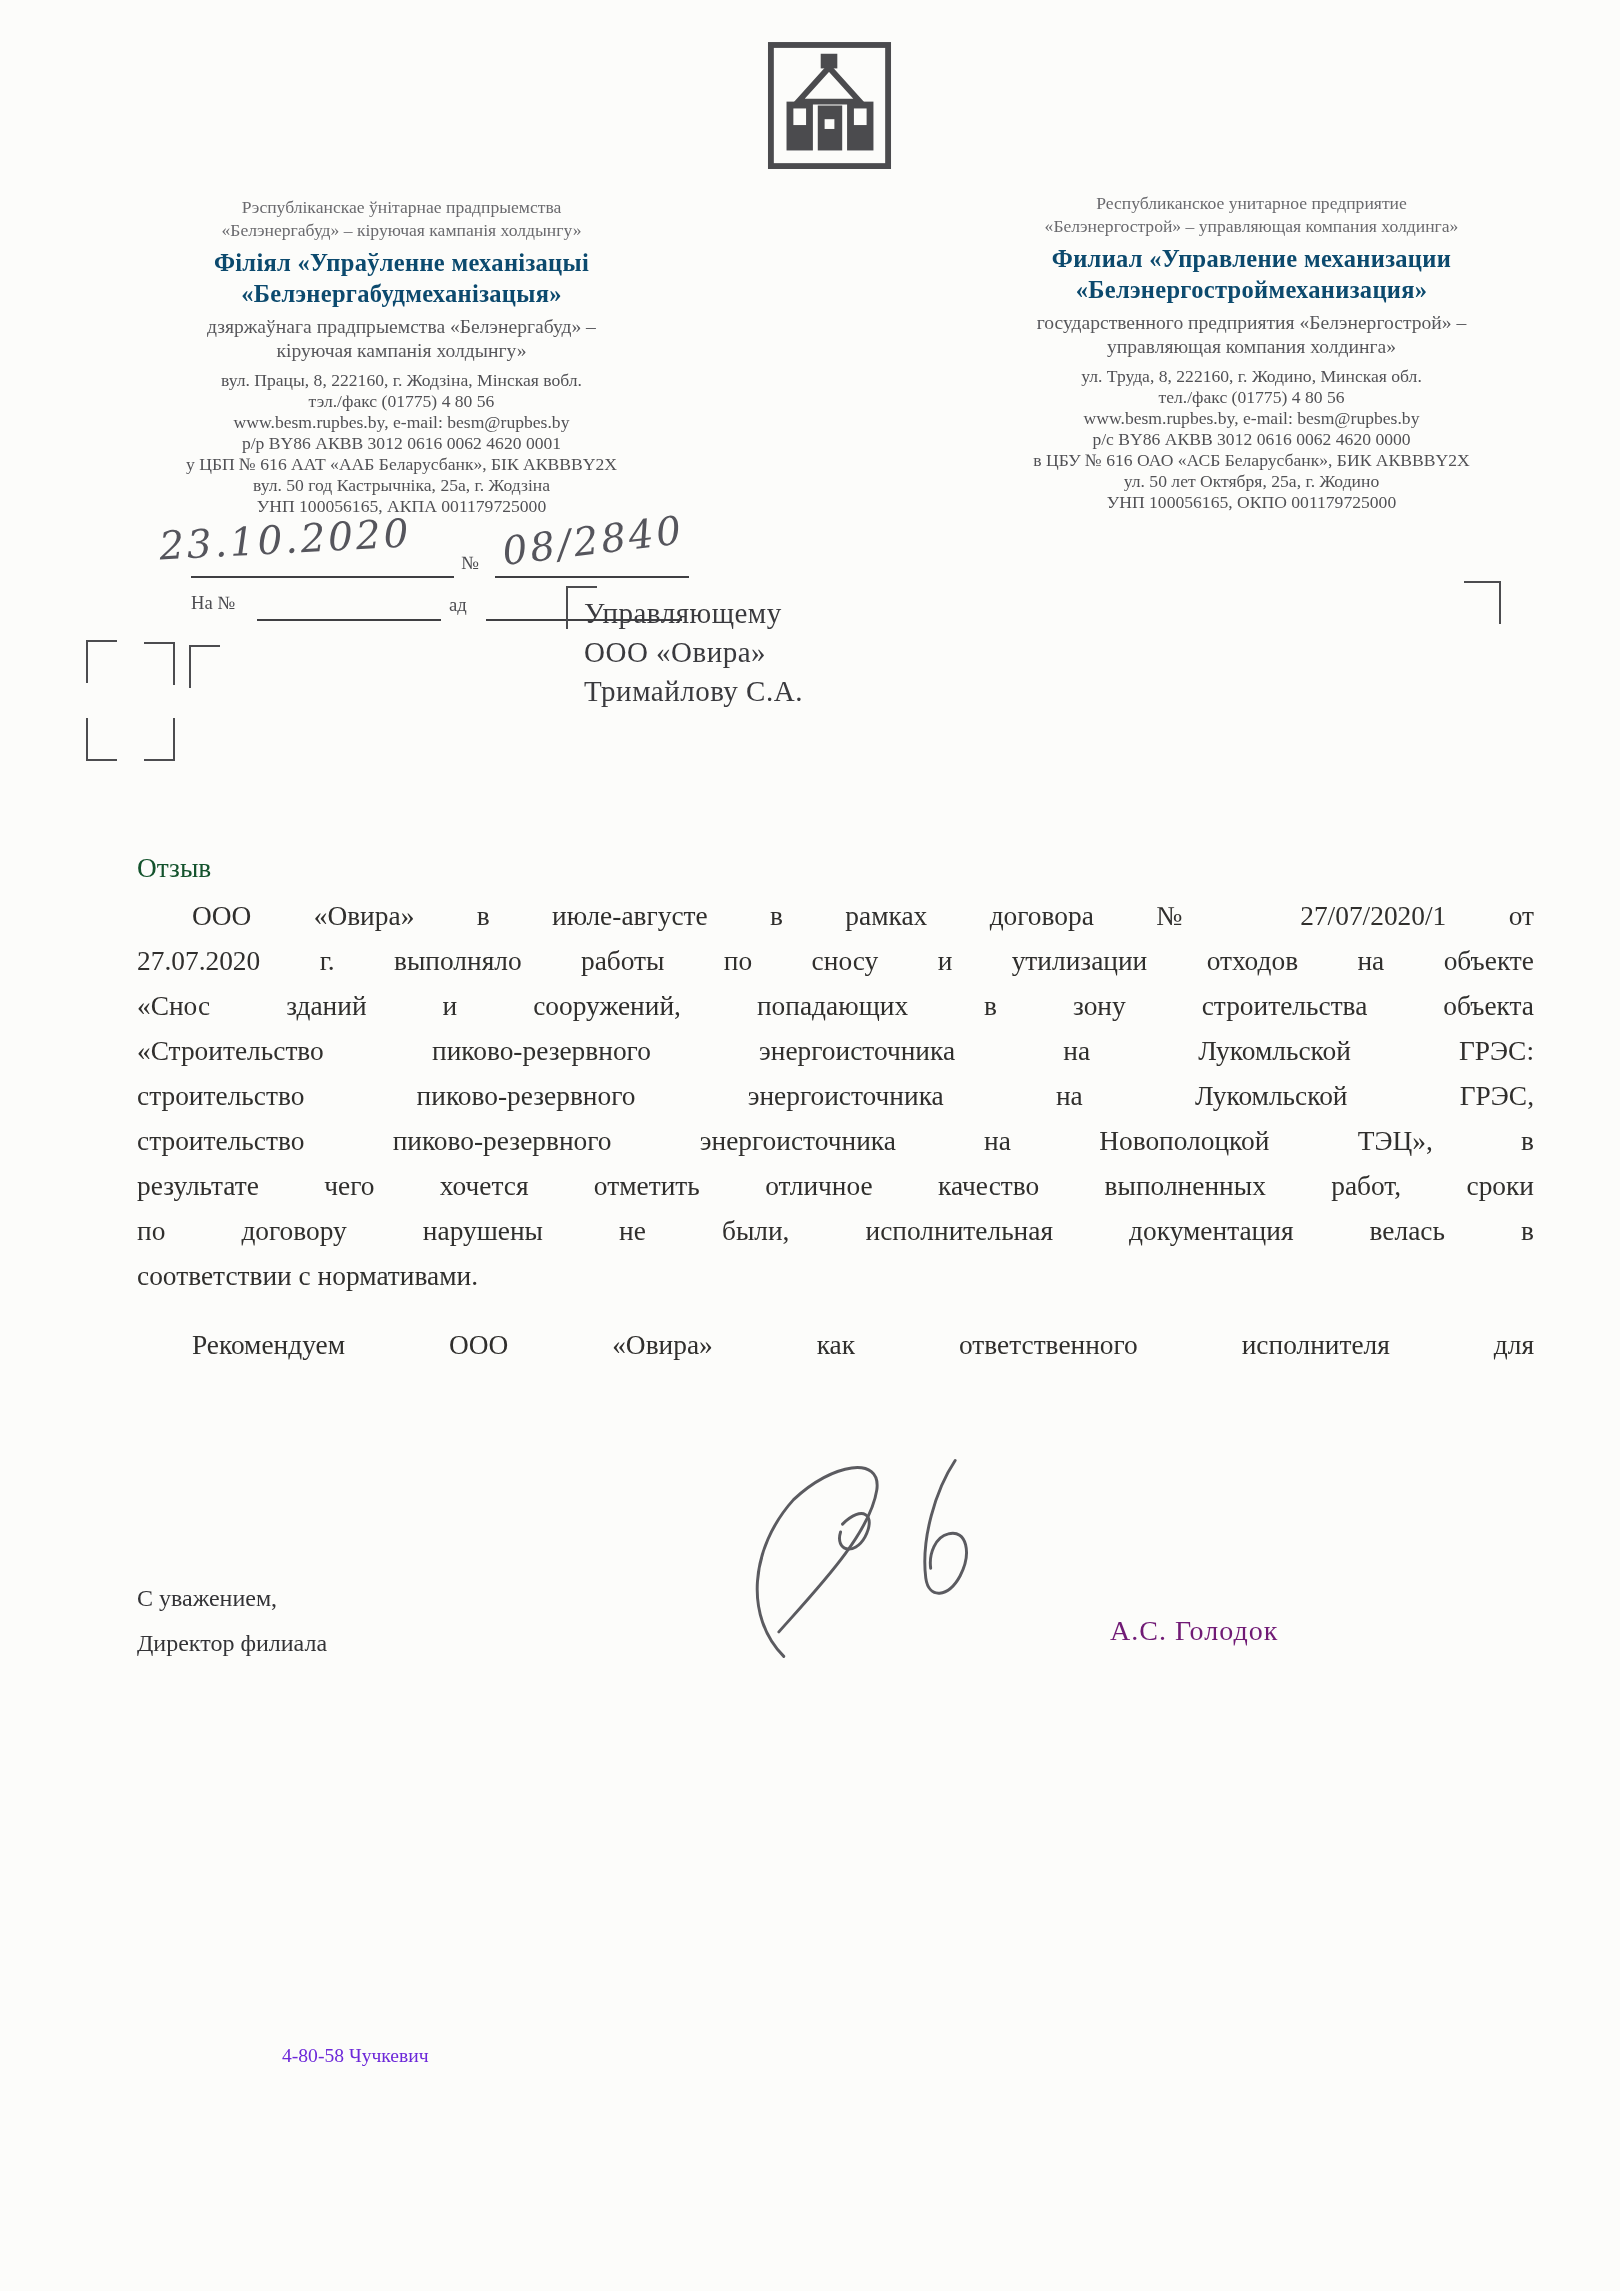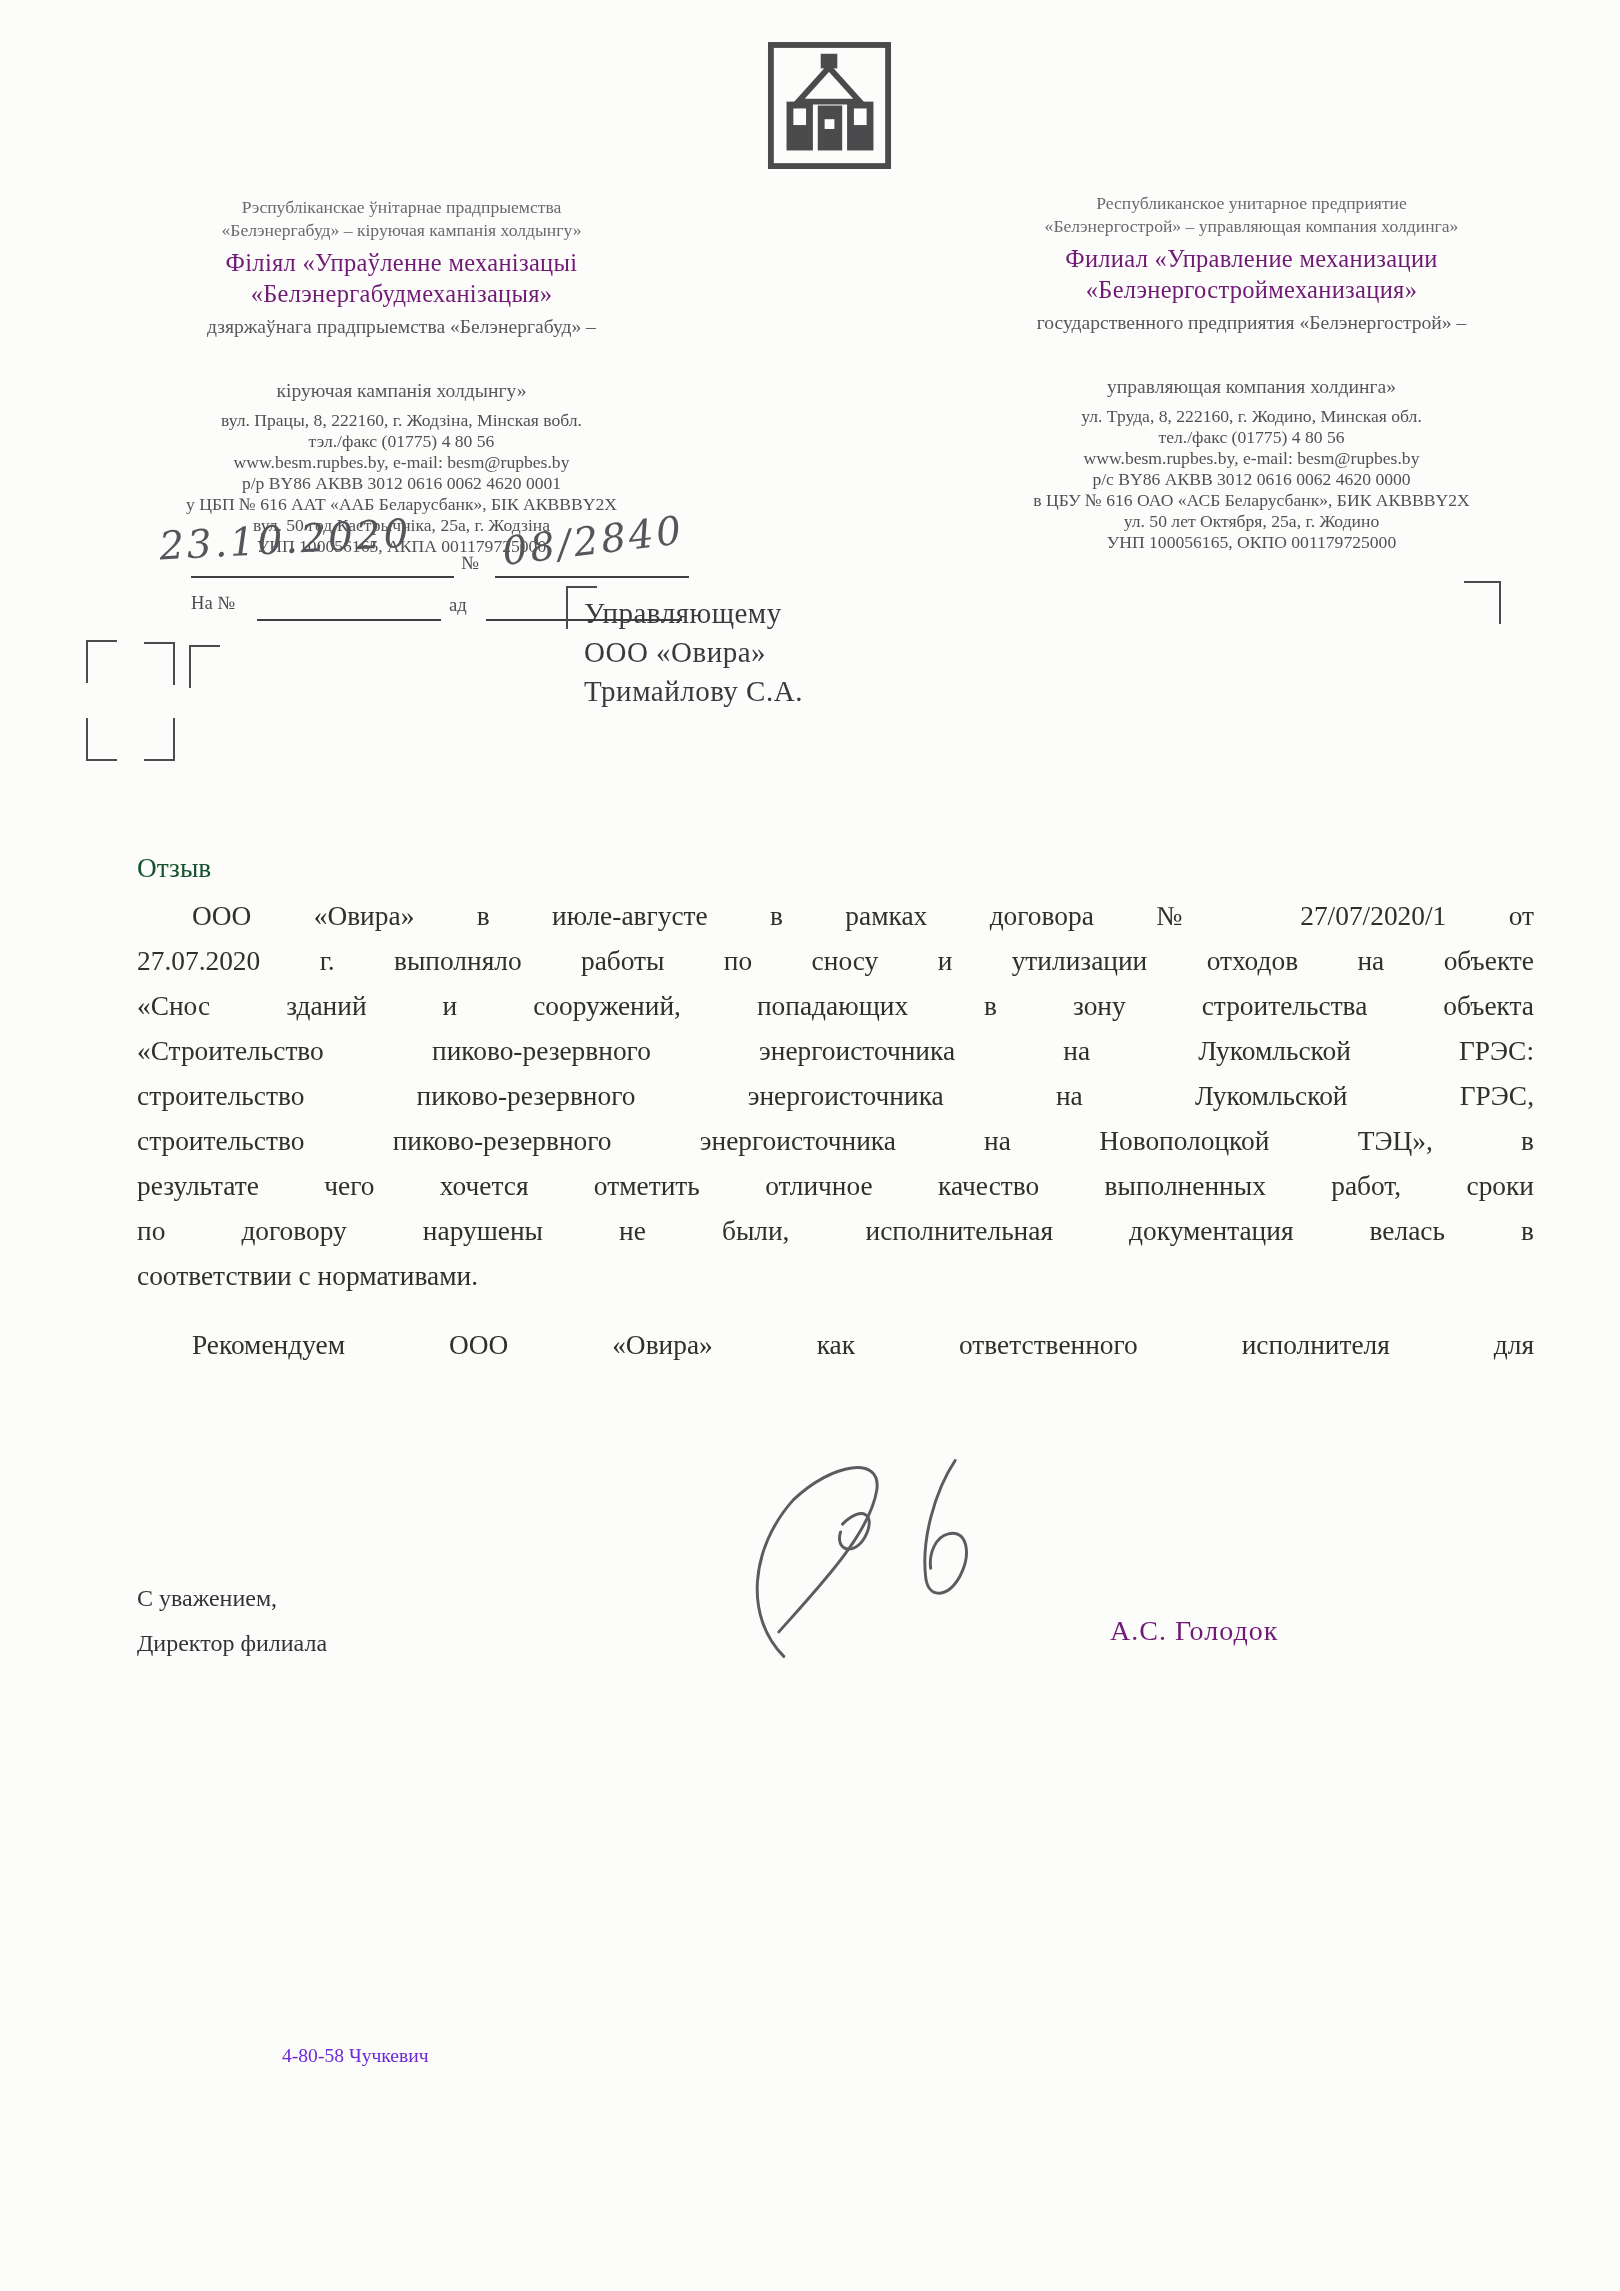--- a/index.html
+++ b/index.html
@@ -5,22 +5,22 @@
   html,body{margin:0;padding:0;background:#e8e8e8;}
   .page{
     position:relative;width:1620px;height:2292px;margin:0 auto;
     background:#fcfcfa;overflow:hidden;
     font-family:"Liberation Serif",serif;color:#333;
   }
   .abs{position:absolute;}
   
   .hdr{text-align:center;}
   .h-top{font-size:17.6px;line-height:22.5px;color:#6a6a6e;}
-  .h-bold{font-size:24.5px;line-height:31px;font-weight:normal;color:#701a75;letter-spacing:0.3px;}
-  .h-sub{font-size:19.6px;line-height:24.5px;color:#58585c;margin-top:40px;}
+  .h-bold{font-size:24.5px;line-height:31px;font-weight:bold;color:#0c4a6e;letter-spacing:0.3px;}
+  .h-sub{font-size:19.6px;line-height:24.5px;color:#58585c;}
   .h-contact{font-size:17.6px;line-height:21px;color:#515155;}
   .gap6{margin-top:5.9px;}
   
   .u-rule{height:0;border-bottom:2px solid #3f3f42;}
   .ref-label{font-size:18.6px;color:#4c4c50;}
   .handwriting{
     font-family:"DejaVu Serif",serif;font-style:italic;color:#55555c;
     letter-spacing:2.9px;white-space:nowrap;
   }
   

